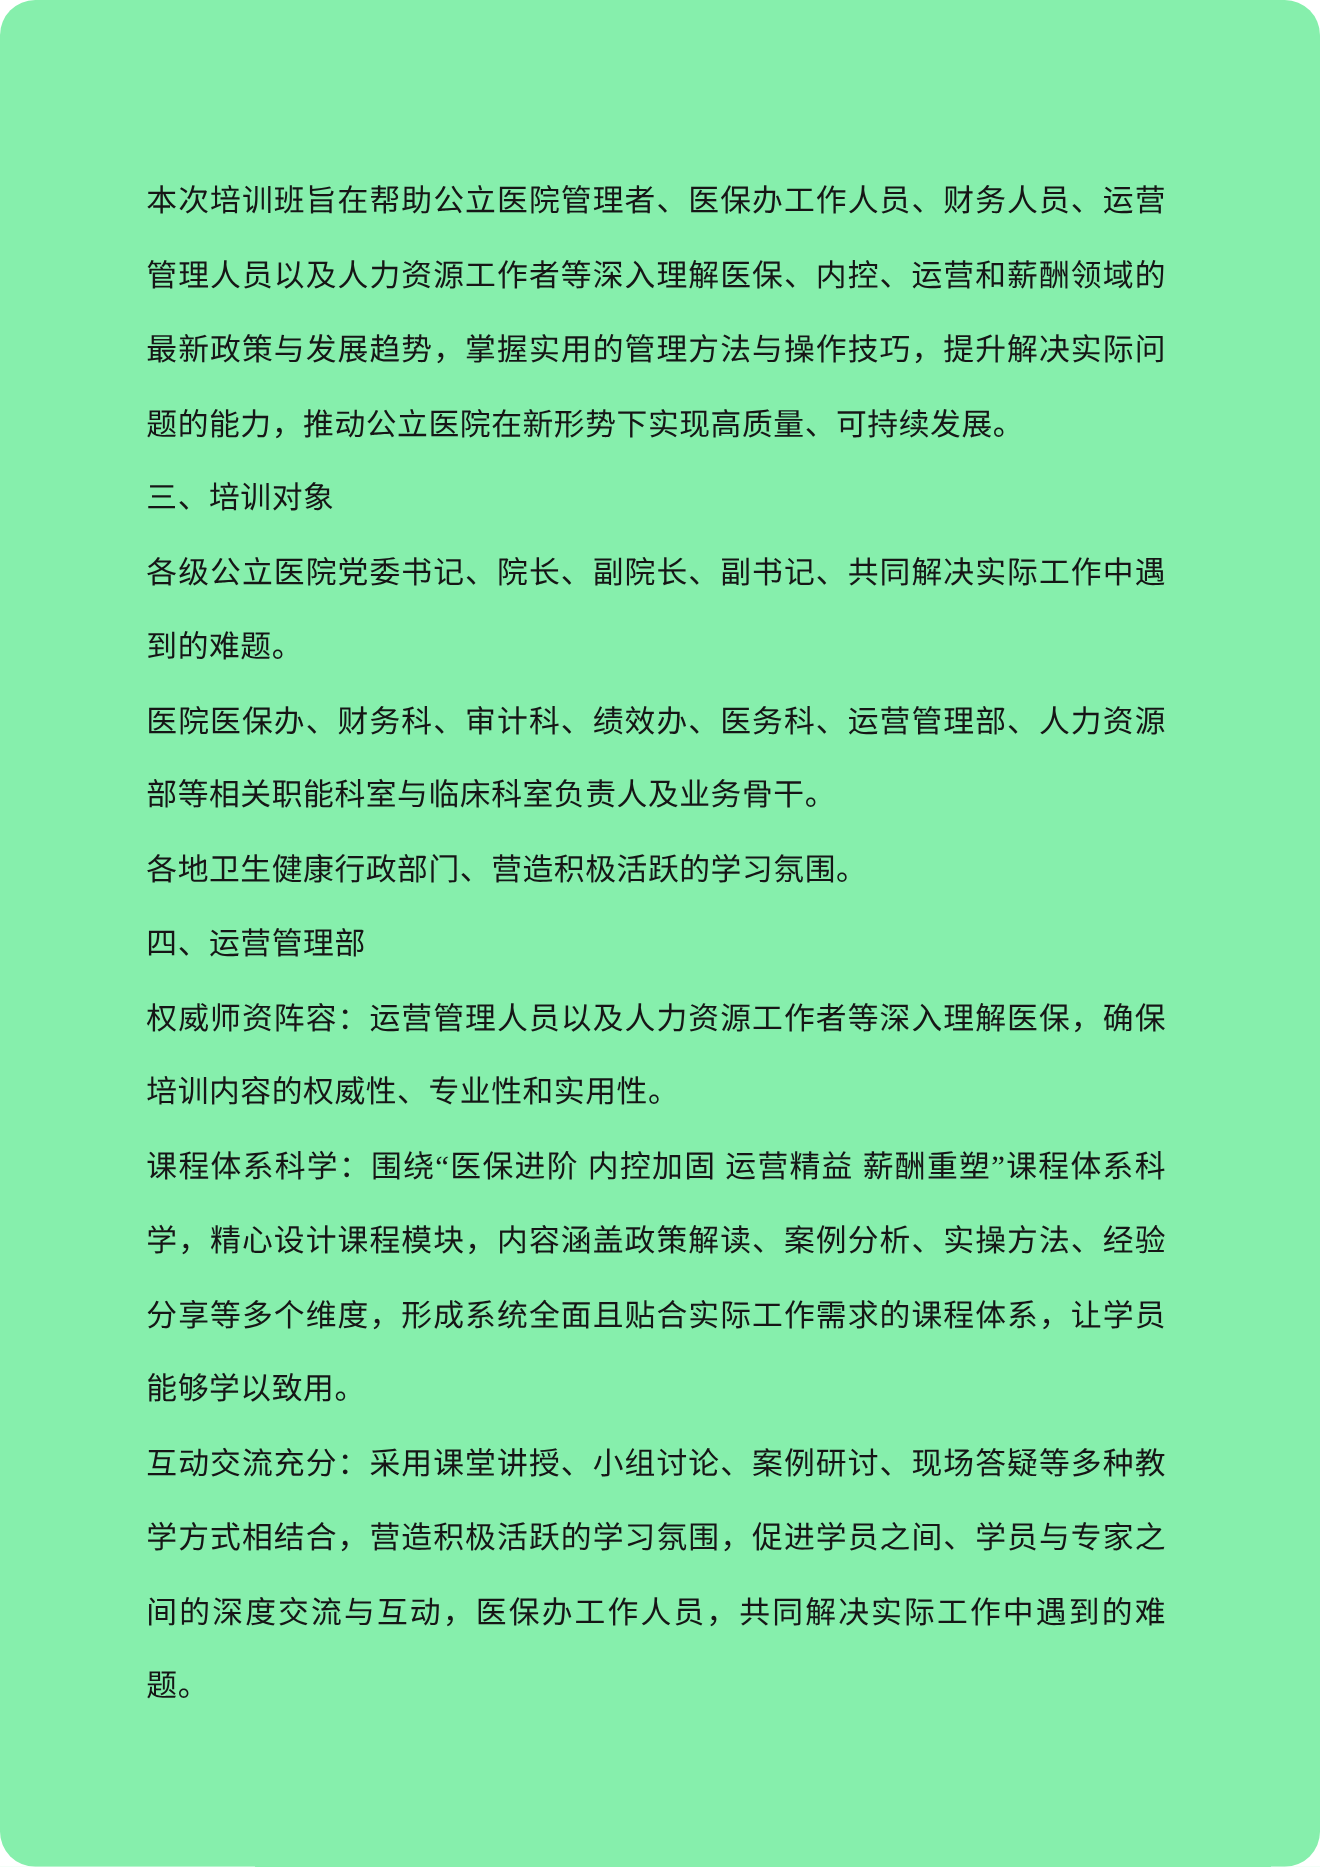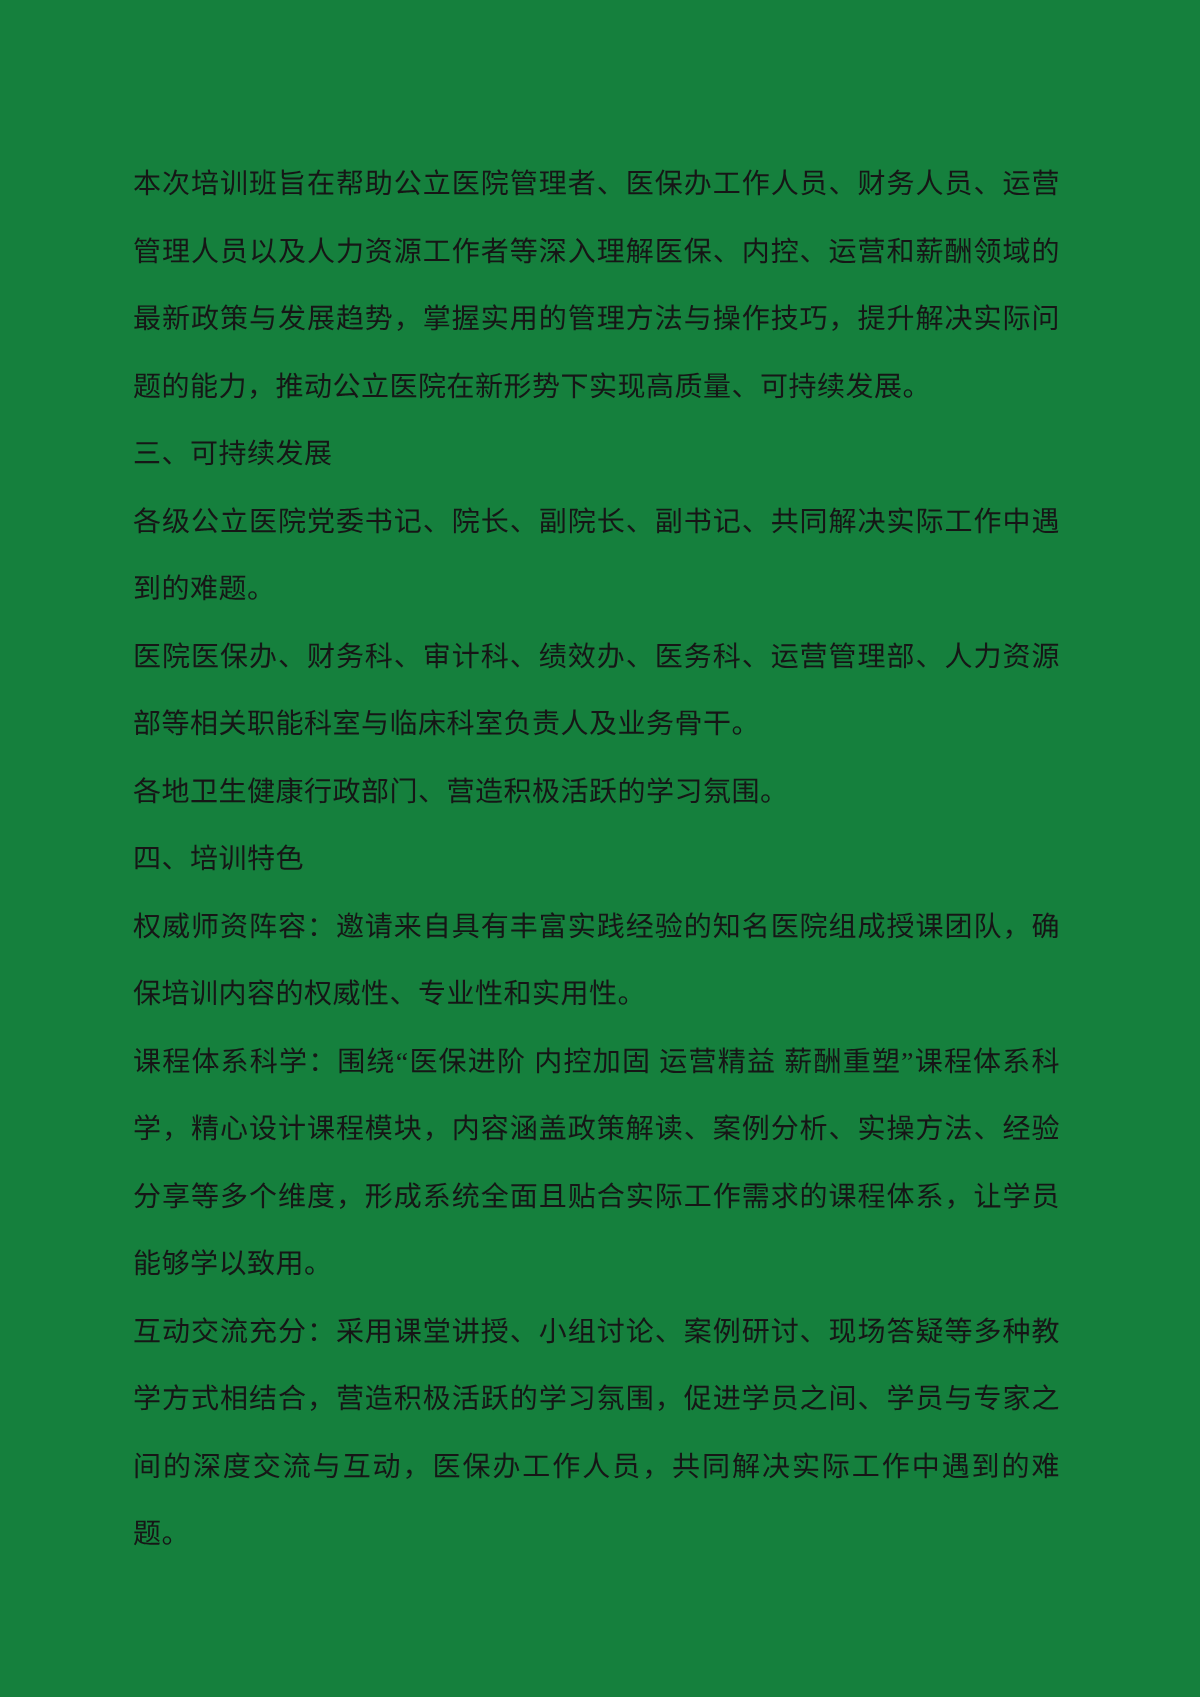--- a/index.html
+++ b/index.html
@@ -4,23 +4,24 @@
 <style>
   html, body {
     margin: 0;
     padding: 0;
     background: #ffffff;
   }
   .page {
     position: relative;
     width: 1200px;
     height: 1697px;
-    background: #15803d;
+    background: #86efac;
     overflow: hidden;
     font-family: "Liberation Serif", "DejaVu Serif", serif;
+    border-radius: 32px;
   }
   .content {
     position: absolute;
     left: 133px;
     top: 150px;
     width: 927px;
     color: #161616;
     font-size: 28px;
     line-height: 67.5px;
   }
@@ -31,22 +32,22 @@
     text-justify: inter-ideograph;
     letter-spacing: 0.5px;
   }
 </style>
 </head>
 <body>
 
 <div class="page">
   <div class="content">
     <p>本次培训班旨在帮助公立医院管理者、医保办工作人员、财务人员、运营管理人员以及人力资源工作者等深入理解医保、内控、运营和薪酬领域的最新政策与发展趋势，掌握实用的管理方法与操作技巧，提升解决实际问题的能力，推动公立医院在新形势下实现高质量、可持续发展。</p>
-    <p>三、可持续发展</p>
+    <p>三、培训对象</p>
     <p>各级公立医院党委书记、院长、副院长、副书记、共同解决实际工作中遇到的难题。</p>
     <p>医院医保办、财务科、审计科、绩效办、医务科、运营管理部、人力资源部等相关职能科室与临床科室负责人及业务骨干。</p>
     <p>各地卫生健康行政部门、营造积极活跃的学习氛围。</p>
-    <p>四、培训特色</p>
-    <p>权威师资阵容：邀请来自具有丰富实践经验的知名医院组成授课团队，确保培训内容的权威性、专业性和实用性。</p>
+    <p>四、运营管理部</p>
+    <p>权威师资阵容：运营管理人员以及人力资源工作者等深入理解医保，确保培训内容的权威性、专业性和实用性。</p>
     <p>课程体系科学：围绕“医保进阶 内控加固 运营精益 薪酬重塑”课程体系科学，精心设计课程模块，内容涵盖政策解读、案例分析、实操方法、经验分享等多个维度，形成系统全面且贴合实际工作需求的课程体系，让学员能够学以致用。</p>
     <p>互动交流充分：采用课堂讲授、小组讨论、案例研讨、现场答疑等多种教学方式相结合，营造积极活跃的学习氛围，促进学员之间、学员与专家之间的深度交流与互动，医保办工作人员，共同解决实际工作中遇到的难题。</p>
   </div>
 </div>
 
 </body></html>

